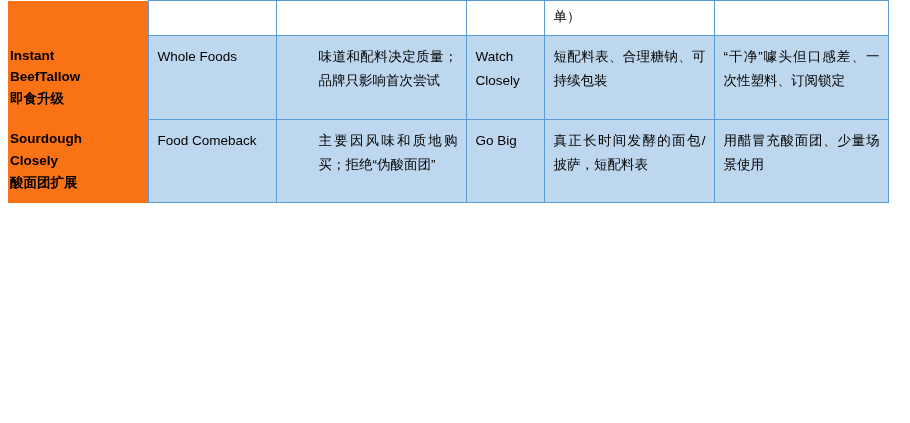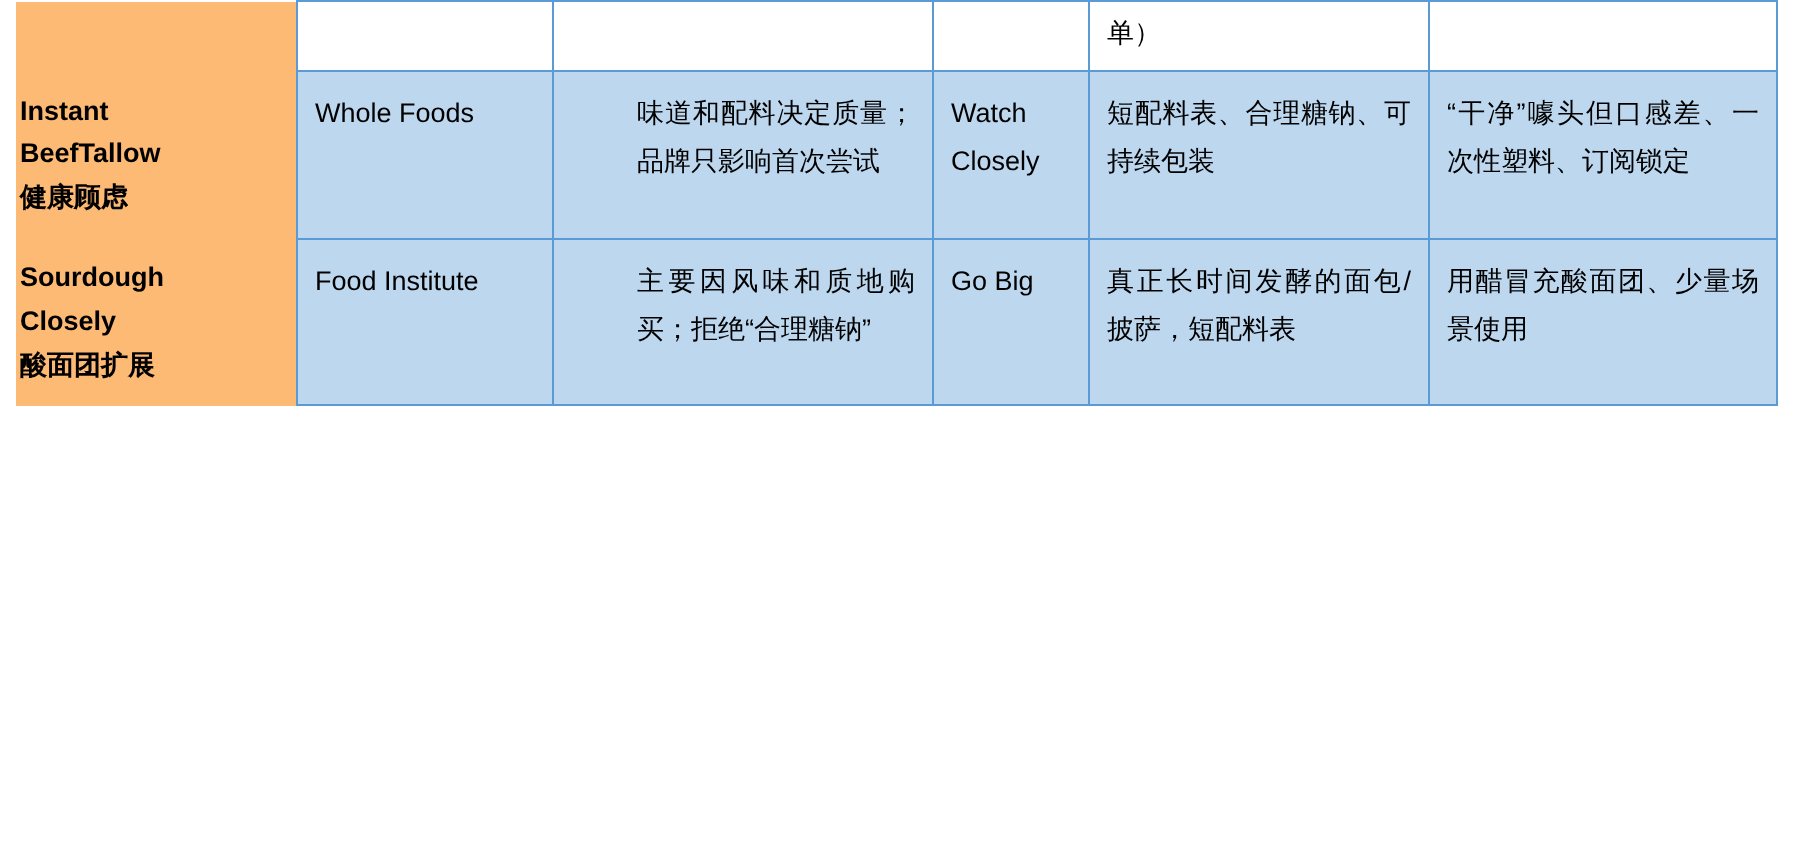--- a/index.html
+++ b/index.html
@@ -40,21 +40,21 @@
     line-height: 1.78;
     border: 1px solid #5b9bd5;
   }
   td.label {
     border: none;
     padding-left: 2px;
     padding-right: 16px;
     font-weight: bold;
     font-size: 13.5px;
     line-height: 1.62;
-    background: #fdba74;
+    background: #f97316;
     color: #000000;
   }
   tr.shade td:not(.label) {
     background: #bdd7ee;
   }
   tr.plain td:not(.label) {
     background: #ffffff;
   }
   td.detail {
     text-align: justify;
@@ -100,38 +100,38 @@
         <td></td>
         <td></td>
         <td>单）</td>
         <td></td>
       </tr>
 
       <tr class="shade">
         <td class="label">
           <span class="label-line">Instant</span>
           <span class="label-line">BeefTallow</span>
-          <span class="label-line">健康顾虑</span>
+          <span class="label-line">即食升级</span>
         </td>
         <td class="source">Whole Foods</td>
         <td class="detail">味道和配料决定质量；品牌只影响首次尝试</td>
         <td class="action">Watch Closely</td>
         <td class="pro">短配料表、合理糖钠、可持续包装</td>
         <td class="con">“干净”噱头但口感差、一次性塑料、订阅锁定</td>
       </tr>
 
 
       <tr class="shade">
         <td class="label">
           <span class="label-line">Sourdough</span>
           <span class="label-line">Closely</span>
           <span class="label-line">酸面团扩展</span>
         </td>
-        <td class="source">Food Institute</td>
-        <td class="detail">主要因风味和质地购买；拒绝“合理糖钠”</td>
+        <td class="source">Food Comeback</td>
+        <td class="detail">主要因风味和质地购买；拒绝“伪酸面团”</td>
         <td class="action">Go Big</td>
         <td class="pro">真正长时间发酵的面包/披萨，短配料表</td>
         <td class="con">用醋冒充酸面团、少量场景使用</td>
       </tr>
 
     </tbody>
   </table>
 </div>
 
 </body></html>

